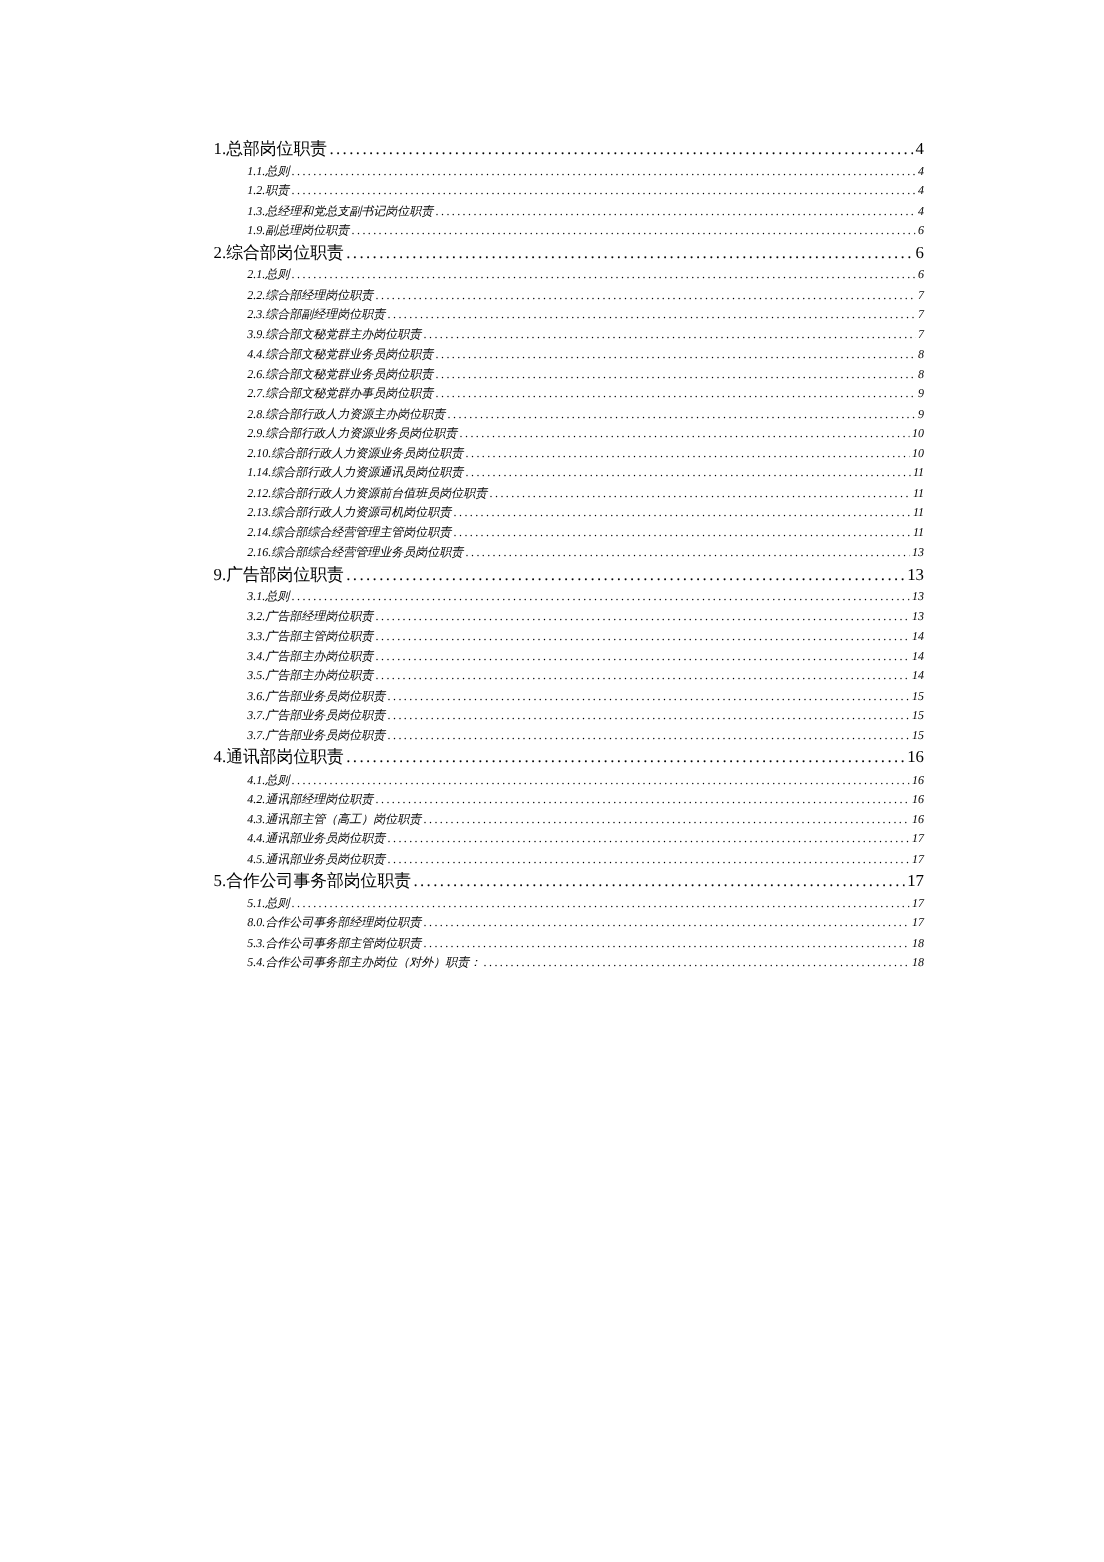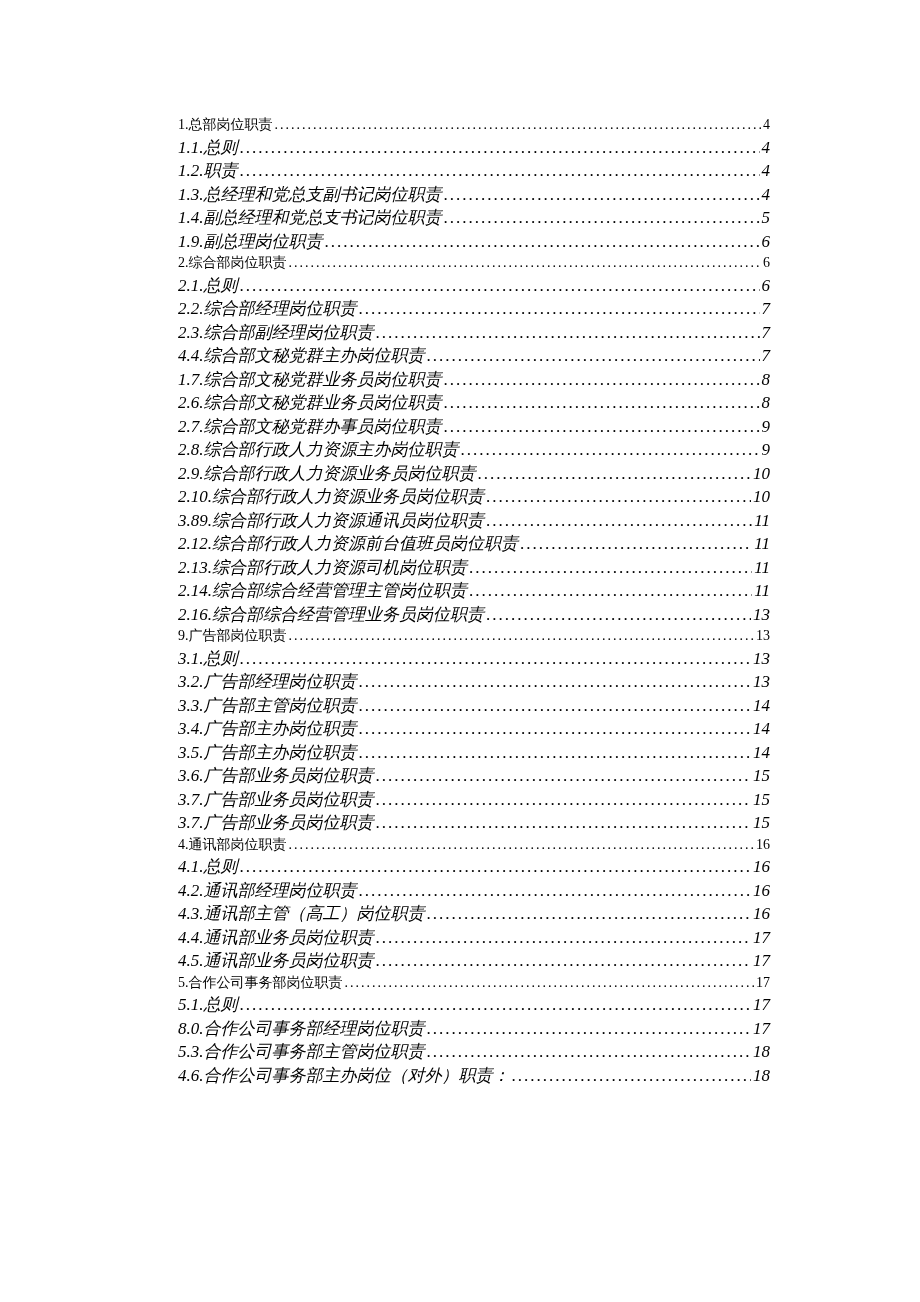--- a/index.html
+++ b/index.html
@@ -25,21 +25,22 @@
       margin-bottom: 6.5px;
       white-space: nowrap;
     }
     .toc-entry.level-1 {
       font-style: normal;
       font-size: 14px;
       margin-left: 0;
     }
     .toc-entry.level-2 {
       font-style: italic;
-      font-size: 17px;
+      font-size: 10px;
+      margin-left: 28px;
     }
     .toc-title {
       flex-shrink: 0;
     }
     .toc-dots {
       flex: 1;
       overflow: hidden;
       letter-spacing: 2px;
       font-style: normal;
       margin: 0 2px;
@@ -73,25 +74,20 @@
       <span class="toc-title">1.2.职责</span>
       <span class="toc-dots"></span>
       <span class="toc-page">4</span>
     </div>
     <div class="toc-entry level-2">
       <span class="toc-title">1.3.总经理和党总支副书记岗位职责</span>
       <span class="toc-dots"></span>
       <span class="toc-page">4</span>
     </div>
     <div class="toc-entry level-2">
-      <span class="toc-title">1.4.副总经理和党总支书记岗位职责</span>
-      <span class="toc-dots"></span>
-      <span class="toc-page">5</span>
-    </div>
-    <div class="toc-entry level-2">
       <span class="toc-title">1.9.副总理岗位职责</span>
       <span class="toc-dots"></span>
       <span class="toc-page">6</span>
     </div>
     <div class="toc-entry level-1">
       <span class="toc-title">2.综合部岗位职责</span>
       <span class="toc-dots"></span>
       <span class="toc-page">6</span>
     </div>
     <div class="toc-entry level-2">
@@ -103,26 +99,26 @@
       <span class="toc-title">2.2.综合部经理岗位职责</span>
       <span class="toc-dots"></span>
       <span class="toc-page">7</span>
     </div>
     <div class="toc-entry level-2">
       <span class="toc-title">2.3.综合部副经理岗位职责</span>
       <span class="toc-dots"></span>
       <span class="toc-page">7</span>
     </div>
     <div class="toc-entry level-2">
-      <span class="toc-title">4.4.综合部文秘党群主办岗位职责</span>
+      <span class="toc-title">3.9.综合部文秘党群主办岗位职责</span>
       <span class="toc-dots"></span>
       <span class="toc-page">7</span>
     </div>
     <div class="toc-entry level-2">
-      <span class="toc-title">1.7.综合部文秘党群业务员岗位职责</span>
+      <span class="toc-title">4.4.综合部文秘党群业务员岗位职责</span>
       <span class="toc-dots"></span>
       <span class="toc-page">8</span>
     </div>
     <div class="toc-entry level-2">
       <span class="toc-title">2.6.综合部文秘党群业务员岗位职责</span>
       <span class="toc-dots"></span>
       <span class="toc-page">8</span>
     </div>
     <div class="toc-entry level-2">
       <span class="toc-title">2.7.综合部文秘党群办事员岗位职责</span>
@@ -138,21 +134,21 @@
       <span class="toc-title">2.9.综合部行政人力资源业务员岗位职责</span>
       <span class="toc-dots"></span>
       <span class="toc-page">10</span>
     </div>
     <div class="toc-entry level-2">
       <span class="toc-title">2.10.综合部行政人力资源业务员岗位职责</span>
       <span class="toc-dots"></span>
       <span class="toc-page">10</span>
     </div>
     <div class="toc-entry level-2">
-      <span class="toc-title">3.89.综合部行政人力资源通讯员岗位职责</span>
+      <span class="toc-title">1.14.综合部行政人力资源通讯员岗位职责</span>
       <span class="toc-dots"></span>
       <span class="toc-page">11</span>
     </div>
     <div class="toc-entry level-2">
       <span class="toc-title">2.12.综合部行政人力资源前台值班员岗位职责</span>
       <span class="toc-dots"></span>
       <span class="toc-page">11</span>
     </div>
     <div class="toc-entry level-2">
       <span class="toc-title">2.13.综合部行政人力资源司机岗位职责</span>
@@ -258,17 +254,17 @@
       <span class="toc-title">8.0.合作公司事务部经理岗位职责</span>
       <span class="toc-dots"></span>
       <span class="toc-page">17</span>
     </div>
     <div class="toc-entry level-2">
       <span class="toc-title">5.3.合作公司事务部主管岗位职责</span>
       <span class="toc-dots"></span>
       <span class="toc-page">18</span>
     </div>
     <div class="toc-entry level-2">
-      <span class="toc-title">4.6.合作公司事务部主办岗位（对外）职责：</span>
+      <span class="toc-title">5.4.合作公司事务部主办岗位（对外）职责：</span>
       <span class="toc-dots"></span>
       <span class="toc-page">18</span>
     </div>
   </div>
 
 </body></html>

